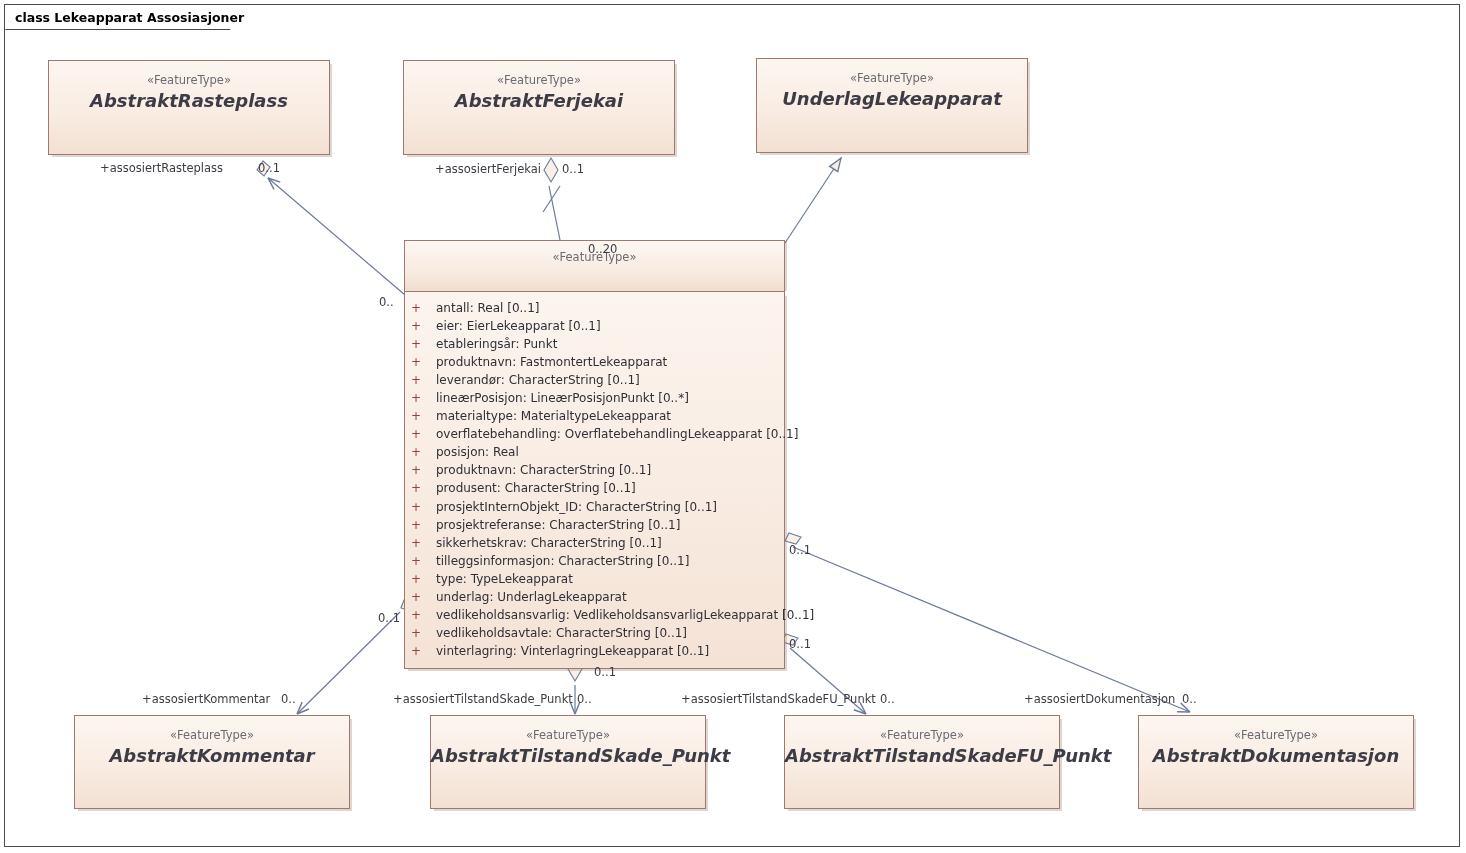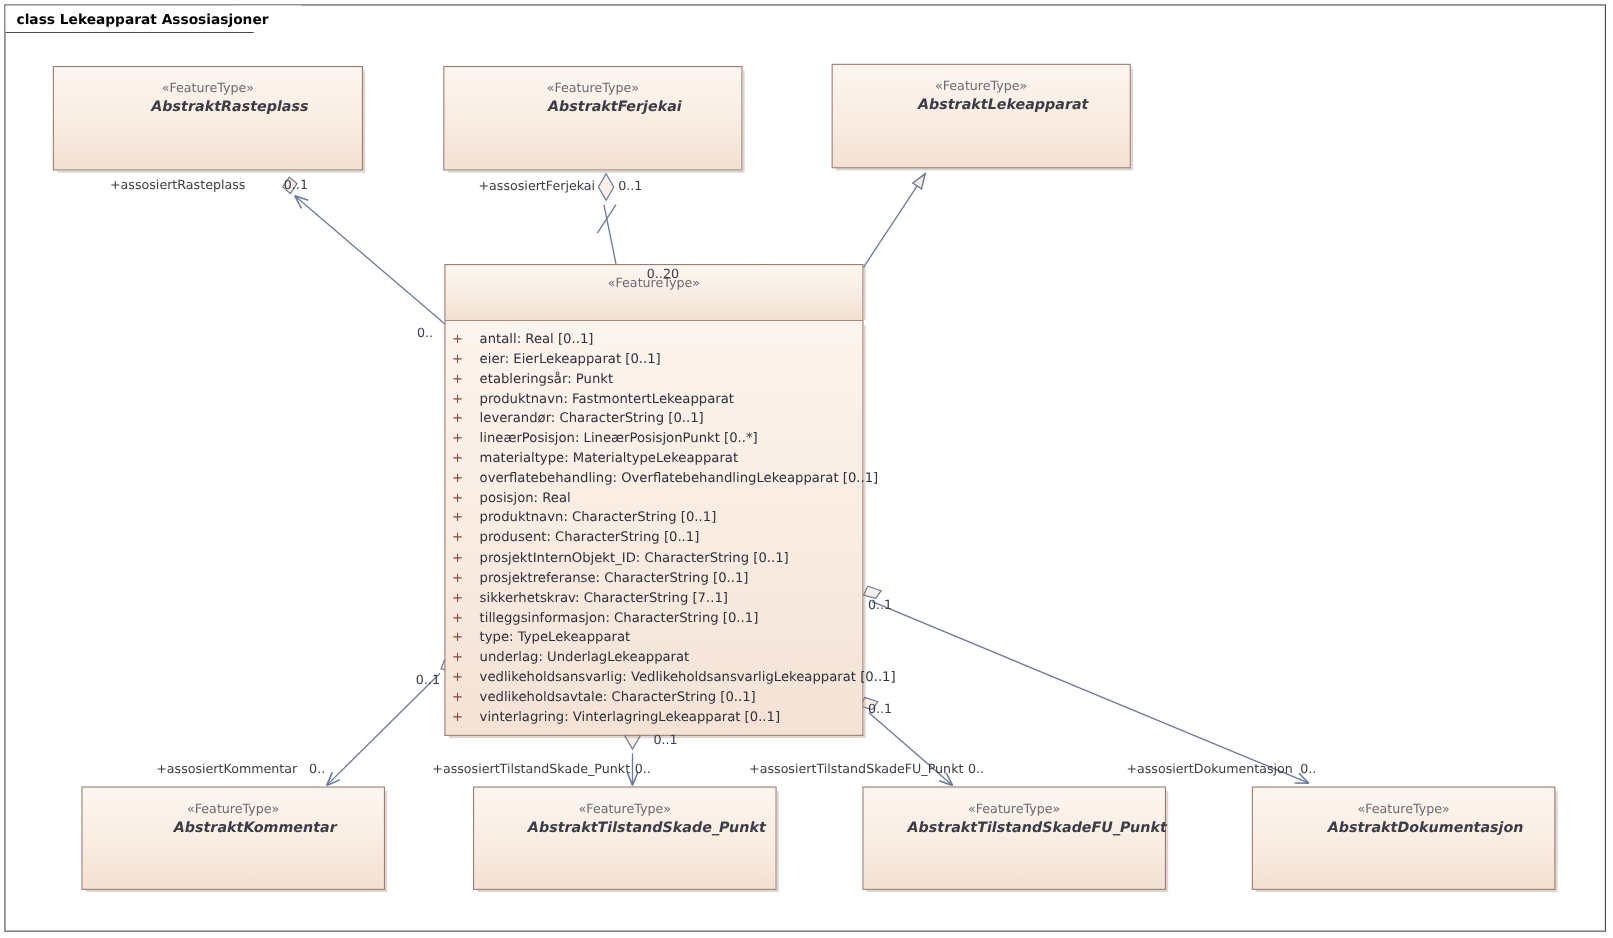--- a/index.html
+++ b/index.html
@@ -83,26 +83,25 @@
     text-align: center;
     padding-top: 12px;
     line-height: 1.35;
   }
   .stereotype {
     font-size: 11.5px;
     color: #6b6b73;
     display: block;
   }
   .cls-name {
-    font-size: 13px;
+    font-size: 18px;
     font-weight: bold;
     font-style: italic;
     color: #3c3c46;
     display: block;
-    padding-left: 40px;
   }
   .cls-name.concrete {
     font-style: normal;
   }
 
   
   #cls-lekeapparat {
     background: none;
     border: none;
     box-shadow: none;
@@ -225,21 +224,21 @@
   <div class="uml-box" style="left:403px; top:60px; width:272px; height:95px;">
     <div class="hdr">
       <span class="stereotype">«FeatureType»</span>
       <span class="cls-name">AbstraktFerjekai</span>
     </div>
   </div>
 
   <div class="uml-box" style="left:756px; top:58px; width:272px; height:95px;">
     <div class="hdr">
       <span class="stereotype">«FeatureType»</span>
-      <span class="cls-name">AbstraktLekeapparat</span>
+      <span class="cls-name">UnderlagLekeapparat</span>
     </div>
   </div>
 
   <div class="uml-box" id="cls-lekeapparat" style="left:404px; top:240px; width:381px;">
     <div class="main-head">
       <span class="stereotype">«FeatureType»</span>
     </div>
     <div class="main-body" id="attr-list">
         <div class="attr-row">
           <span class="attr-vis">+</span>
@@ -288,21 +287,21 @@
         <div class="attr-row">
           <span class="attr-vis">+</span>
           <span class="attr-txt">prosjektInternObjekt_ID: CharacterString [0..1]</span>
         </div>
         <div class="attr-row">
           <span class="attr-vis">+</span>
           <span class="attr-txt">prosjektreferanse: CharacterString [0..1]</span>
         </div>
         <div class="attr-row">
           <span class="attr-vis">+</span>
-          <span class="attr-txt">sikkerhetskrav: CharacterString [7..1]</span>
+          <span class="attr-txt">sikkerhetskrav: CharacterString [0..1]</span>
         </div>
         <div class="attr-row">
           <span class="attr-vis">+</span>
           <span class="attr-txt">tilleggsinformasjon: CharacterString [0..1]</span>
         </div>
         <div class="attr-row">
           <span class="attr-vis">+</span>
           <span class="attr-txt">type: TypeLekeapparat</span>
         </div>
         <div class="attr-row">

